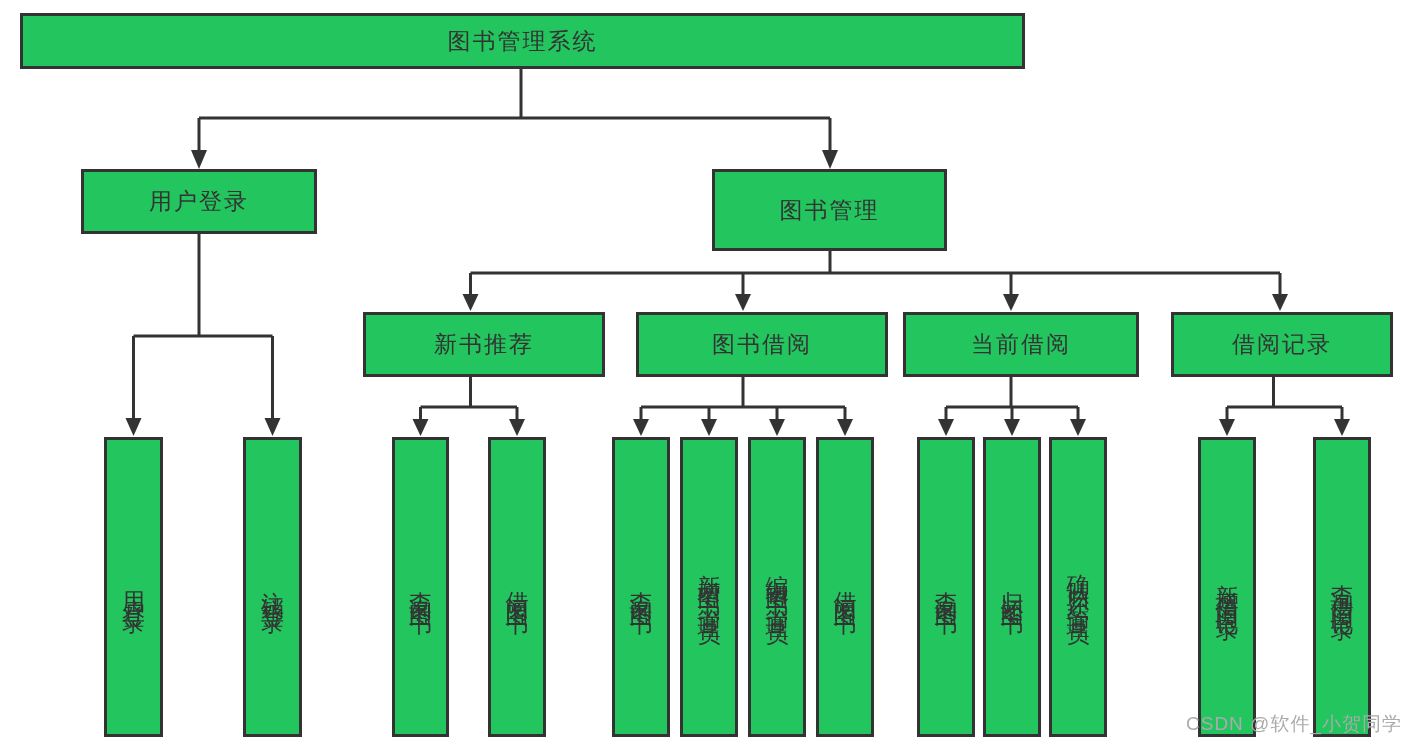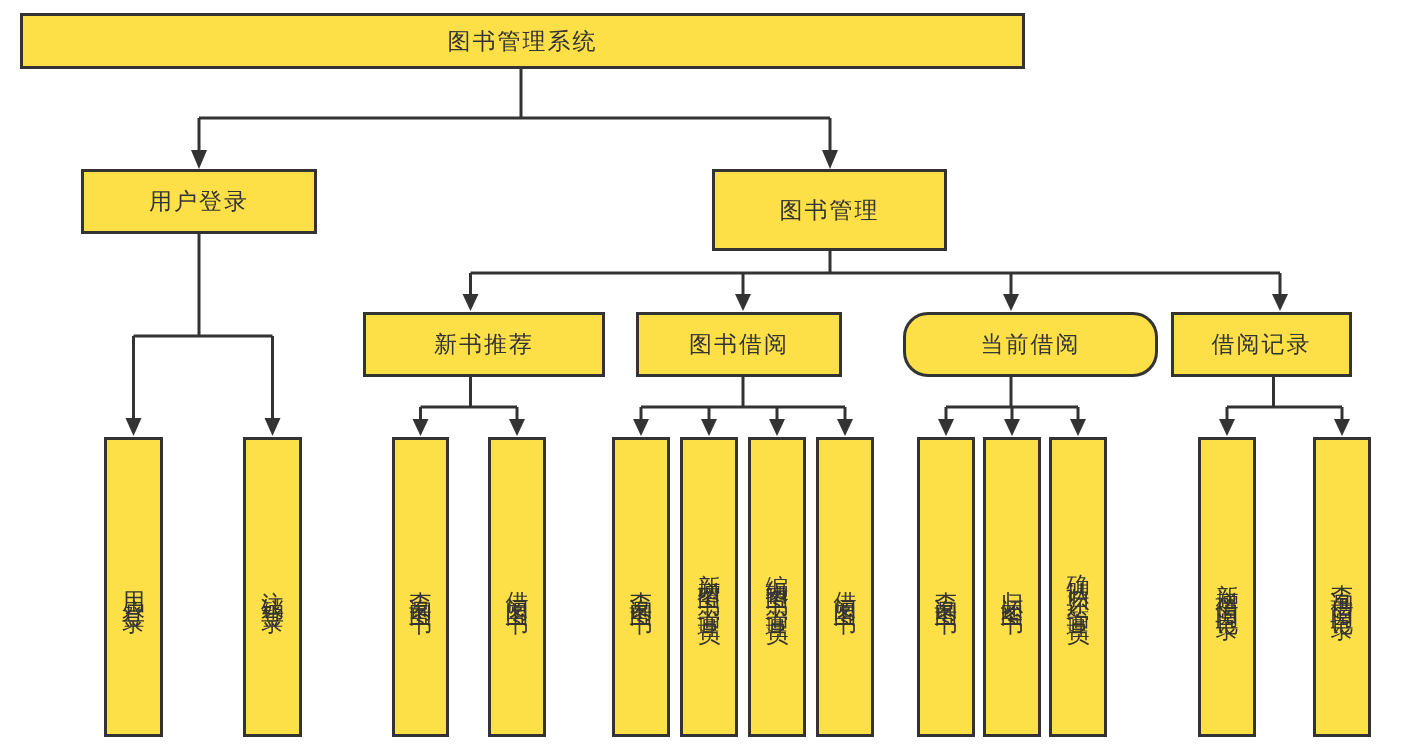--- a/index.html
+++ b/index.html
@@ -18,21 +18,21 @@
   .connectors {
     position: absolute;
     left: 0;
     top: 0;
     width: 1405px;
     height: 747px;
   }
   .node {
     position: absolute;
     box-sizing: border-box;
-    background: #fde047;
+    background: #22c55e;
     border: 3px solid #333333;
     color: #333333;
     display: flex;
     align-items: center;
     justify-content: center;
     text-align: center;
   }
   .hnode {
     font-size: 23px;
     letter-spacing: 2px;
@@ -126,36 +126,37 @@
       <polygon points="1334,419 1350,419 1342,436"></polygon>
     </g>
   </svg>
 
   <div class="node hnode" style="left:20px; top:13px; width:1005px; height:56px;">图书管理系统</div>
 
   <div class="node hnode" style="left:81px; top:169px; width:236px; height:65px;">用户登录</div>
   <div class="node hnode" style="left:712px; top:169px; width:235px; height:82px;">图书管理</div>
 
   <div class="node hnode" style="left:363px; top:312px; width:242px; height:65px;">新书推荐</div>
-  <div class="node hnode" style="left:636px; top:312px; width:206px; height:65px;">图书借阅</div>
-  <div class="node hnode" style="left:903px; top:312px; width:255px; height:65px;border-radius:25px;">当前借阅</div>
-  <div class="node hnode" style="left:1171px; top:312px; width:181px; height:65px;">借阅记录</div>
+  <div class="node hnode" style="left:636px; top:312px; width:252px; height:65px;">图书借阅</div>
+  <div class="node hnode" style="left:903px; top:312px; width:236px; height:65px;">当前借阅</div>
+  <div class="node hnode" style="left:1171px; top:312px; width:222px; height:65px;">借阅记录</div>
 
   <div class="node leaf" style="left:104px; top:437px; width:59px; height:300px;">用户登录</div>
   <div class="node leaf" style="left:243px; top:437px; width:59px; height:300px;">注销登录</div>
 
   <div class="node leaf" style="left:392px; top:437px; width:57px; height:300px;">查询图书</div>
   <div class="node leaf" style="left:488px; top:437px; width:58px; height:300px;">借阅图书</div>
 
   <div class="node leaf" style="left:612px; top:437px; width:58px; height:300px;">查询图书</div>
   <div class="node leaf" style="left:680px; top:437px; width:58px; height:300px;">新增图书（管理员）</div>
   <div class="node leaf" style="left:748px; top:437px; width:58px; height:300px;">编辑图书（管理员）</div>
   <div class="node leaf" style="left:816px; top:437px; width:58px; height:300px;">借阅图书</div>
 
   <div class="node leaf" style="left:917px; top:437px; width:58px; height:300px;">查询图书</div>
   <div class="node leaf" style="left:983px; top:437px; width:58px; height:300px;">归还图书</div>
   <div class="node leaf" style="left:1049px; top:437px; width:58px; height:300px;">确认归还（管理员）</div>
 
   <div class="node leaf" style="left:1198px; top:437px; width:58px; height:300px;">新增借阅记录</div>
   <div class="node leaf" style="left:1313px; top:437px; width:58px; height:300px;">查询借阅记录</div>
 
+  <div class="watermark">CSDN @软件_小贺同学</div>
 
 </div>
 
 </body></html>

